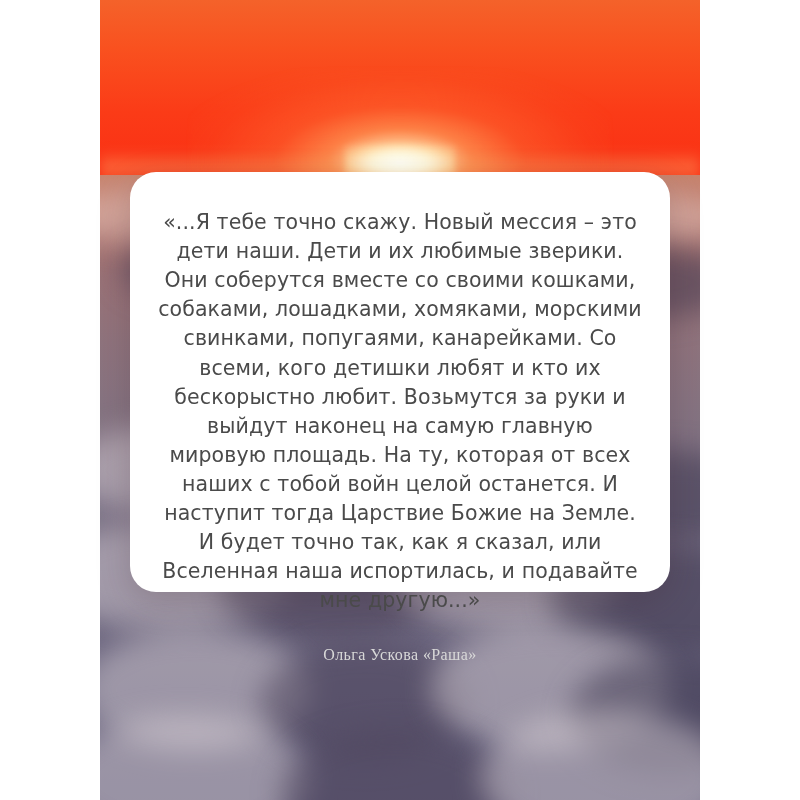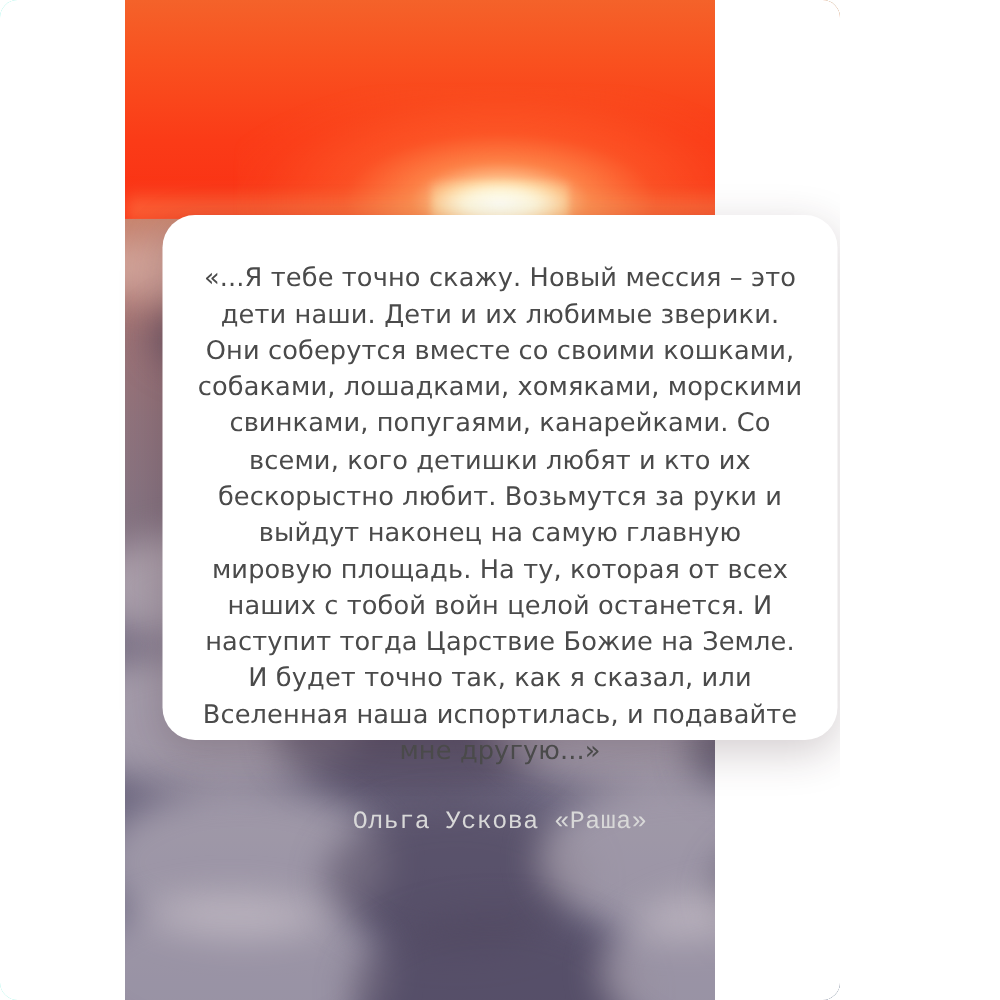--- a/index.html
+++ b/index.html
@@ -6,25 +6,24 @@
     margin: 0;
     padding: 0;
     width: 800px;
     height: 800px;
     background: #ffffff;
     font-family: "Liberation Sans", sans-serif;
   }
 
   .canvas {
     position: relative;
-    width: 672px;
+    width: 800px;
     height: 800px;
     background: #5eead4;
     overflow: hidden;
-    border-radius: 14px;
   }
 
   
   .photo {
     position: absolute;
     left: 100px;
     top: 0;
     width: 600px;
     height: 800px;
     overflow: hidden;
@@ -165,22 +164,22 @@
     font-size: 20.5px;
     line-height: 1.42;
     color: #4a4a4a;
     text-align: center;
     letter-spacing: 0.1px;
     margin: 0;
     width: 100%;
   }
 
   .attribution {
-    font-family: Liberation Mono, monospace;
-    font-size: 20px;
+    font-family: Liberation Serif, serif;
+    font-size: 16px;
     color: #d8d8d8;
     text-align: right;
     margin-top: 30px;
     letter-spacing: 0.4px;
   }
 
   .side-bar {
     position: absolute;
     top: 0;
     width: 100px;

